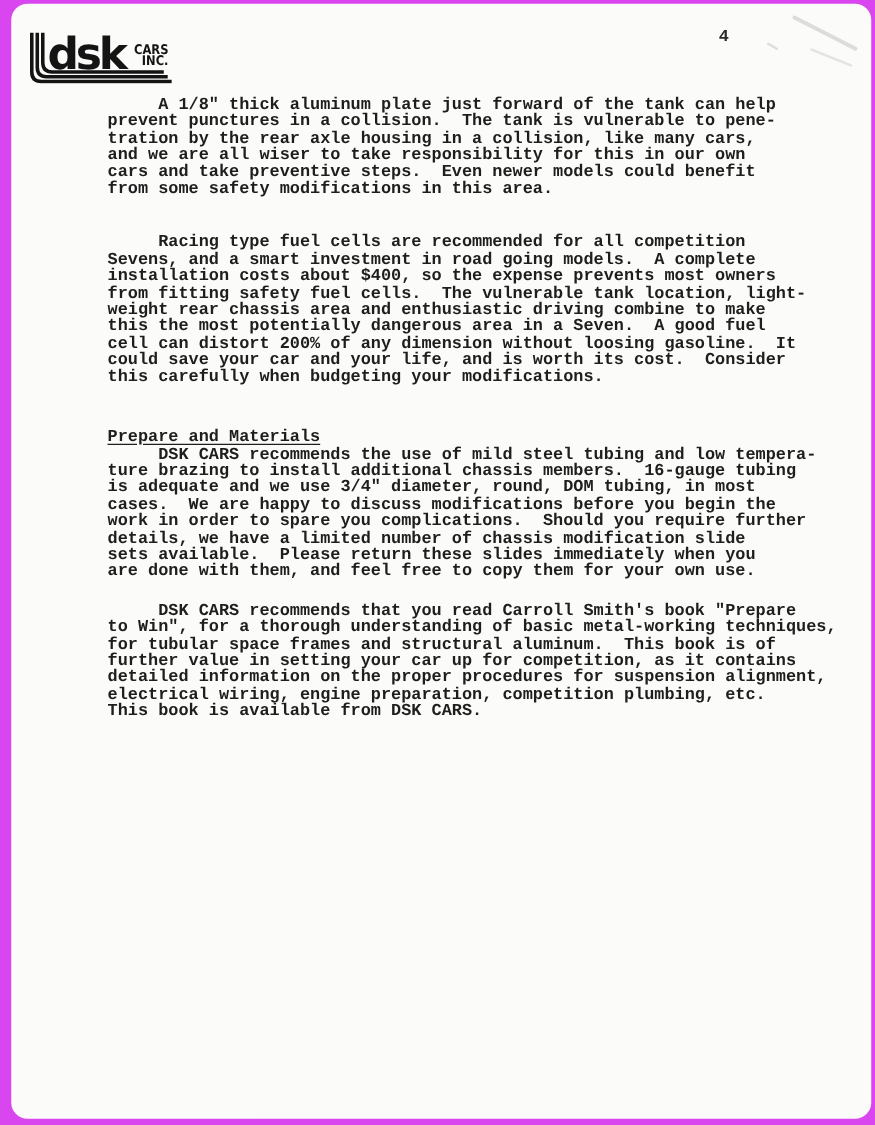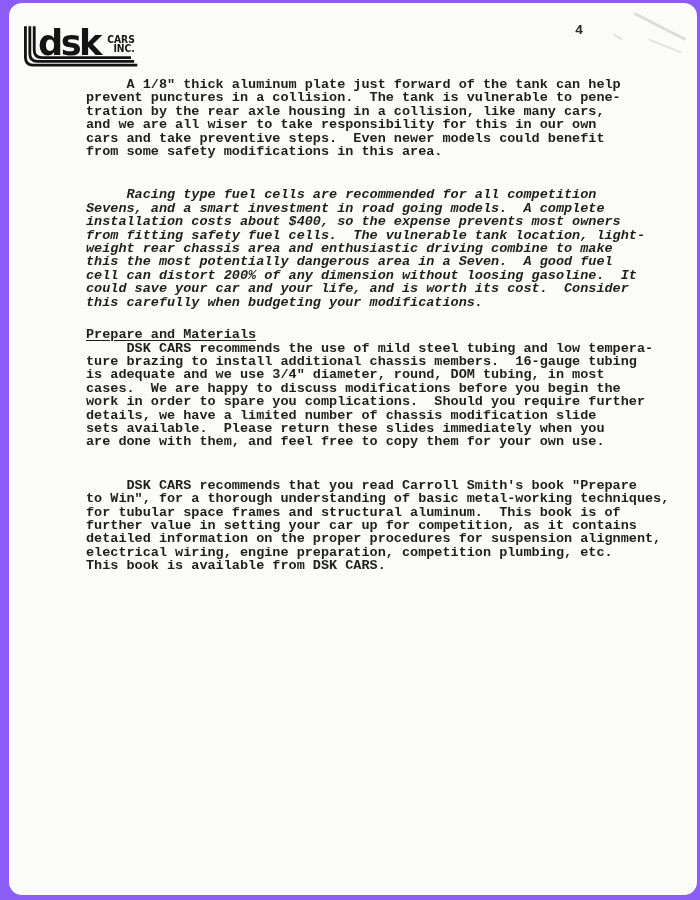--- a/index.html
+++ b/index.html
@@ -5,21 +5,21 @@
   html, body { margin: 0; padding: 0; }
   body {
     width: 700px; height: 900px;
     background: #0c0c0c;
     font-family: "Liberation Mono", "DejaVu Sans Mono", monospace;
     overflow: hidden;
   }
   .scan-frame {
     position: relative;
     width: 700px; height: 900px;
-    background: #8b5cf6;
+    background: #d946ef;
     overflow: hidden;
   }
   .page {
     position: absolute;
     left: 9px; top: 3px; right: 3px; bottom: 5px;
     background: #fbfbf9;
     border-radius: 13px;
   }
   .logo {
     position: absolute;
@@ -54,22 +54,22 @@
     font-size: 13.5px;
     line-height: 13.4px;
     font-weight: 700;
     color: #1e1e1e;
   }
   .para {
     margin: 0;
     white-space: pre;
   }
   .para-1 { margin-bottom: 30px; }
-  .para-2 { margin-bottom: 19px; font-style: italic; }
-  .para-3 { margin-bottom: 30px; }
+  .para-2 { margin-bottom: 35px; }
+  .para-3 { margin-bottom: 18px; }
   .heading {
     margin: 0;
     font-size: 13.5px;
     line-height: 13.4px;
     font-weight: 700;
     color: #1e1e1e;
     white-space: pre;
     text-decoration: underline;
     text-underline-offset: 2px;
   }

